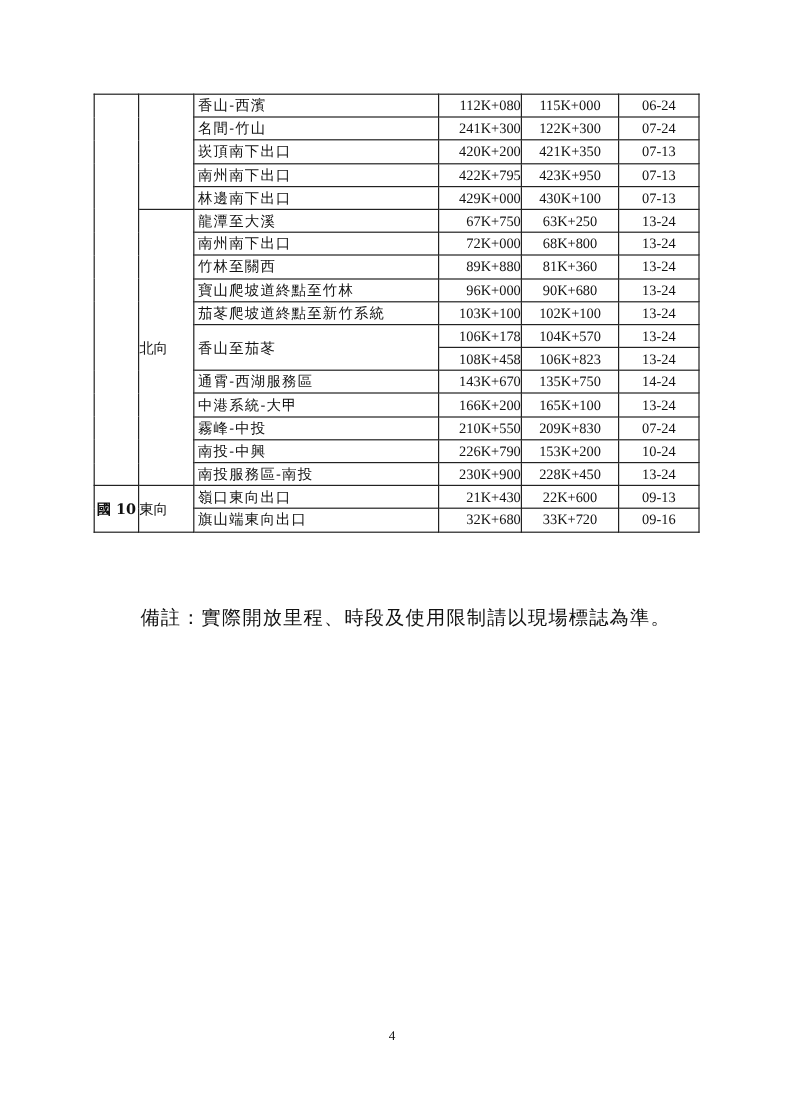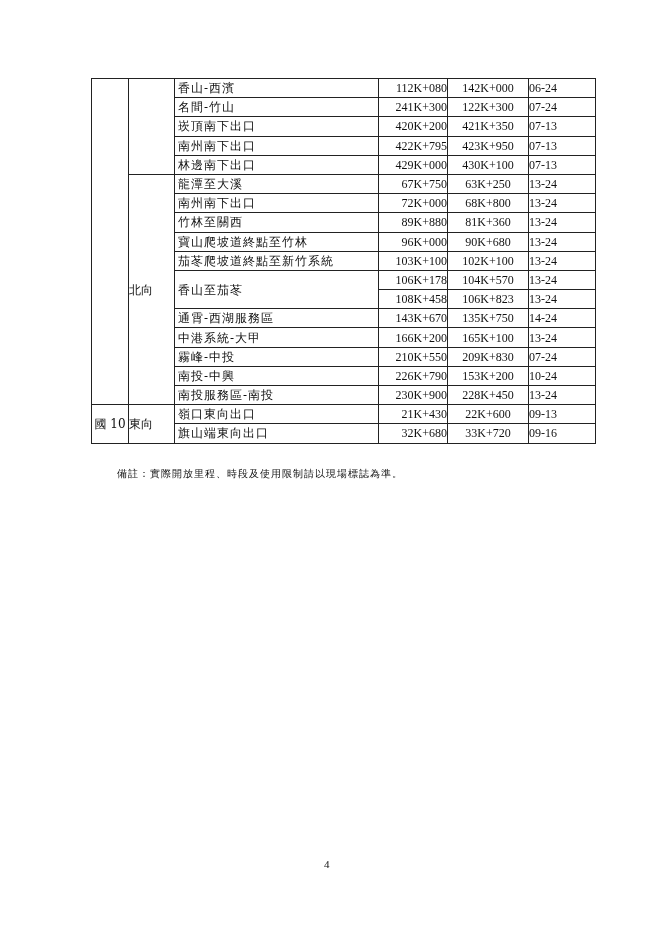--- a/index.html
+++ b/index.html
@@ -1,41 +1,41 @@
 <!DOCTYPE html>
 <html><head>
 <meta charset="utf-8">
 <style>
   html, body { margin: 0; padding: 0; background: #ffffff; }
   body { width: 656px; height: 928px; position: relative; overflow: hidden;
          font-family: "DejaVu Serif", "Liberation Serif", serif; color: #111; }
   table.road { position: absolute; left: 78px; top: 78px; border-collapse: collapse;
-               table-layout: fixed; width: 500px; margin-left: 13px; }
+               table-layout: fixed; width: 500px; }
   table.road td { border: 1.3px solid #222; height: 18.2px; padding: 0; font-size: 12px;
                   line-height: 18px; white-space: nowrap; overflow: hidden; }
-  td.c-road { width: 36px; text-align: center; }
+  td.c-road { width: 36px; text-align: center; font-weight: bold; }
   td.c-dir { width: 45px; text-align: left; }
   td.c-sec { width: 200px; text-align: left; padding-left: 3px !important; letter-spacing: 1px; }
   td.c-num { width: 68px; text-align: right; font-family: "Liberation Serif", serif; font-size: 13px; }
   td.c-num2 { width: 80px; text-align: center; font-family: "Liberation Serif", serif; font-size: 13px; }
-  td.c-time { width: 66px; font-family: "Liberation Serif", serif; font-size: 13px; }
-  .note { position: absolute; left: 117px; top: 467px; font-size: 10px; letter-spacing: 1px; }
+  td.c-time { width: 66px; text-align: center; font-family: "Liberation Serif", serif; font-size: 13px; }
+  .note { position: absolute; left: 117px; top: 505px; font-size: 16px; letter-spacing: 1px; }
   .pageno { position: absolute; left: 324px; top: 858px; font-size: 11px; font-family: "Liberation Serif", serif; }
 </style>
 </head>
 <body>
 
 <table class="road">
   <tbody>
     <tr>
       <td class="c-road" rowspan="17"></td>
       <td class="c-dir" rowspan="5"></td>
       <td class="c-sec">香山-西濱</td>
       <td class="c-num">112K+080</td>
-      <td class="c-num2">142K+000</td>
+      <td class="c-num2">115K+000</td>
       <td class="c-time">06-24</td>
     </tr>
     <tr>
       <td class="c-sec">名間-竹山</td>
       <td class="c-num">241K+300</td>
       <td class="c-num2">122K+300</td>
       <td class="c-time">07-24</td>
     </tr>
     <tr>
       <td class="c-sec">崁頂南下出口</td>

